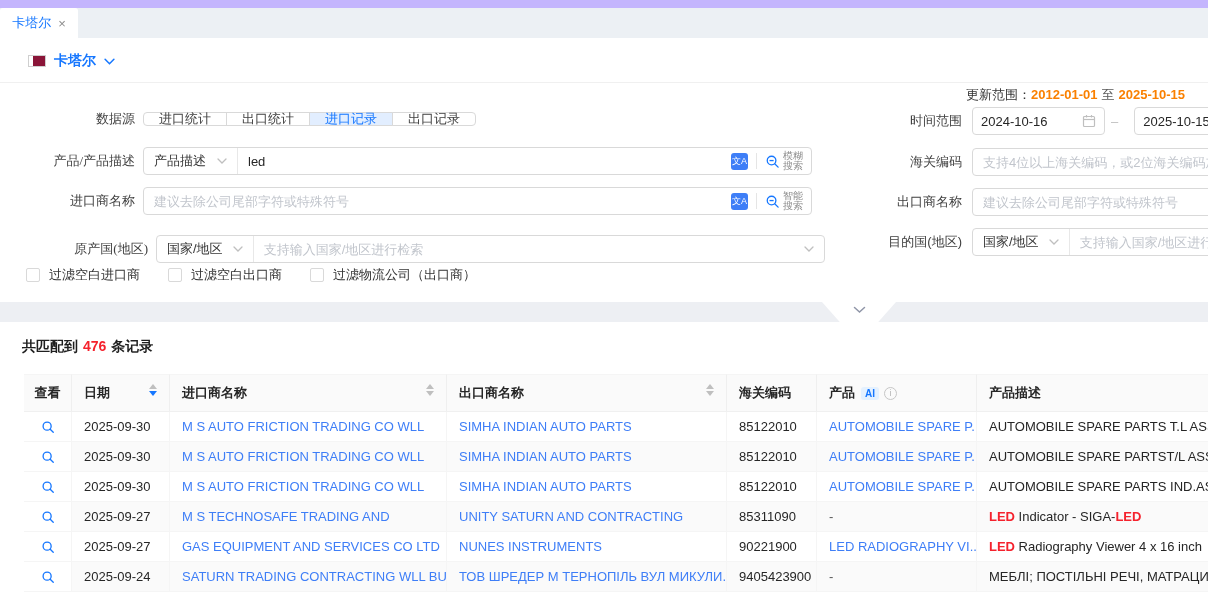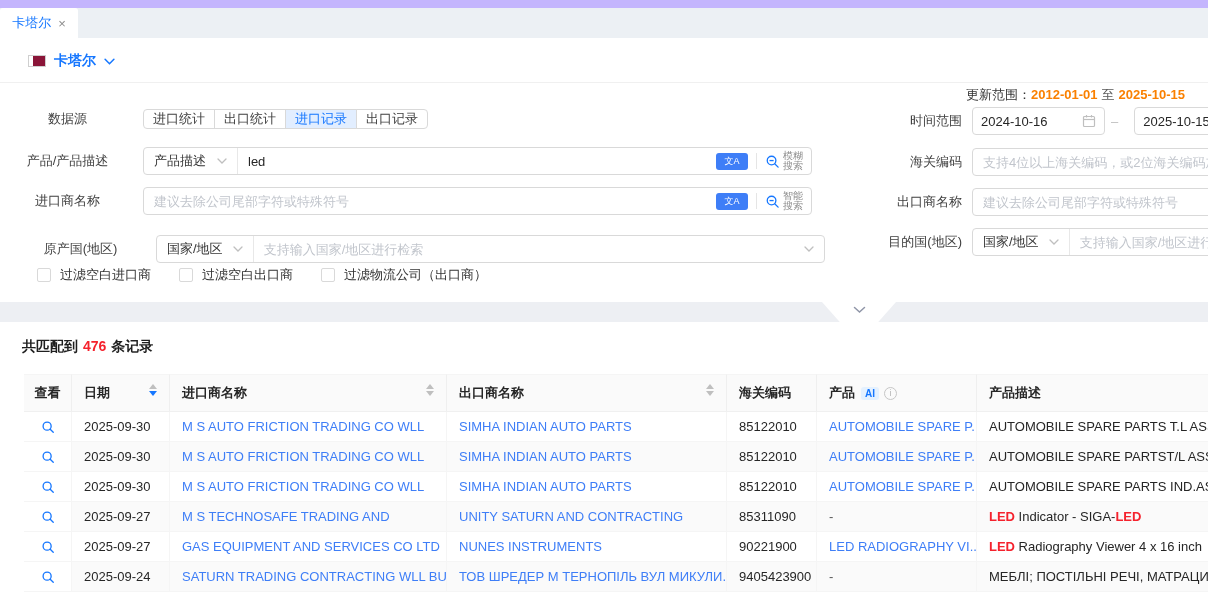--- a/index.html
+++ b/index.html
@@ -14,27 +14,27 @@
 .tab-close { color: #8c8c8c; font-size: 13px; line-height: 1; cursor: pointer; }
 
 
 .main { position: absolute; top: 38px; left: 0; right: 0; height: 264px; background: #fff; }
 .country-row { position: absolute; top: 14px; left: 28px; display: flex; align-items: center; gap: 8px; cursor: pointer; }
 .flag { width: 18px; height: 12px; background: linear-gradient(90deg, #fff 0 28%, #8a1538 28% 100%); border: 1px solid #cfcfcf; }
 .country-name { color: #1677ff; font-weight: bold; font-size: 14px; }
 .hdr-divider { position: absolute; top: 44px; left: 0; right: 0; height: 1px; background: #f0f0f0; }
 
 .frow { position: absolute; display: flex; align-items: center; height: 30px; }
-.flabel { width: 135px; text-align: center; color: #404040; flex: none; }
+.flabel { width: 135px; text-align: right; color: #404040; flex: none; font-family: Liberation Serif, serif; }
 .rlabel { width: 84px; text-align: right; color: #404040; flex: none; }
 
 
 .row-ds { top: 66px; left: 0; }
 .seg { display: flex; margin-left: 8px; }
-.seg-btn { height: 20px; padding: 0 9px; border: 1px solid #d9d9d9; background: #fff; display: flex; align-items: center; margin-left: -1px; color: #404040; cursor: pointer; font-size: 13px; }
+.seg-btn { height: 14px; padding: 0 15px; border: 1px solid #d9d9d9; background: #fff; display: flex; align-items: center; margin-left: -1px; color: #404040; cursor: pointer; font-size: 13px; }
 .seg-btn:first-child { margin-left: 0; border-radius: 4px 0 0 4px; }
 .seg-btn:last-child { border-radius: 0 4px 4px 0; }
 .seg-btn.active { background: #e2eeff; color: #1677ff; }
 
 
 .update-range { position: absolute; top: 48px; left: 966px; white-space: nowrap; color: #333; }
 .ur-date { color: #fa8000; font-weight: bold; }
 .ur-to { color: #595959; margin: 0 4px; }
 .row-time { top: 68px; left: 878px; }
 .date-box { margin-left: 10px; width: 133px; height: 28px; border: 1px solid #d9d9d9; border-radius: 4px; display: flex; align-items: center; padding: 0 8px; gap: 6px; background: #fff; }
@@ -43,35 +43,35 @@
 .date-sep { margin: 0 6px; color: #bfbfbf; }
 
 
 .group { margin-left: 8px; height: 28px; border: 1px solid #d9d9d9; border-radius: 4px; display: flex; align-items: center; background: #fff; }
 .group.wide { width: 669px; }
 .group.rside { margin-left: 10px; width: 260px; }
 .gsel { display: flex; align-items: center; justify-content: space-between; gap: 10px; padding: 0 10px; height: 100%; border-right: 1px solid #e8e8e8; color: #333; min-width: 94px; cursor: pointer; flex: none; }
 .ginput { flex: 1; min-width: 0; height: 100%; border: none; outline: none; padding: 0 10px; font-size: 13px; color: #262626; background: transparent; font-family: inherit; }
 .ginput::placeholder, .sinput::placeholder, .date-box input::placeholder { color: #c1c5cc; }
 .vdiv { width: 1px; height: 16px; background: #e5e5e5; margin: 0 8px; flex: none; }
-.trans-icon { width: 32px; height: 17px; border-radius: 3px; background: #3e7ef7; color: #fff; font-size: 9px; display: flex; align-items: center; justify-content: center; flex: none; cursor: pointer; }
+.trans-icon { width: 17px; height: 17px; border-radius: 3px; background: #3e7ef7; color: #fff; font-size: 9px; display: flex; align-items: center; justify-content: center; flex: none; cursor: pointer; }
 .toggle { display: flex; align-items: center; gap: 3px; margin-right: 8px; cursor: pointer; flex: none; }
 .toggle-text { font-size: 10px; line-height: 10px; color: #8c8c8c; }
 .suffix-caret { margin-right: 10px; flex: none; }
 .sinput { margin-left: 10px; width: 260px; height: 28px; border: 1px solid #d9d9d9; border-radius: 4px; padding: 0 10px; font-size: 13px; color: #262626; outline: none; font-family: inherit; }
 
 .row-product { top: 108px; left: 0; }
 .row-hs { top: 109px; left: 878px; }
 .row-importer { top: 148px; left: 0; }
 .row-exporter { top: 149px; left: 878px; }
 .row-origin { top: 196px; left: 0; padding-left: 13px; }
 .row-dest { top: 189px; left: 878px; }
 
 
-.checkbox-row { position: absolute; top: 228px; left: 37px; display: flex; align-items: center; gap: 28px; }
+.checkbox-row { position: absolute; top: 228px; left: 26px; display: flex; align-items: center; gap: 28px; }
 .cbitem { display: flex; align-items: center; gap: 9px; cursor: pointer; }
 .cb { width: 14px; height: 14px; border: 1px solid #d9d9d9; border-radius: 2px; background: #fff; flex: none; }
 .cbitem span.lbl { color: #333; }
 
 
 .gray-band { position: absolute; top: 302px; left: 0; right: 0; height: 20px; background: #edeff3; }
 .notch { position: absolute; left: 822px; top: 0; width: 74px; height: 20px; background: #fff; clip-path: polygon(0 0, 100% 0, 76% 100%, 24% 100%); display: flex; align-items: flex-start; justify-content: center; padding-top: 4px; cursor: pointer; }
 
 
 .results { position: absolute; top: 322px; left: 0; right: 0; bottom: 0; background: #fff; }

